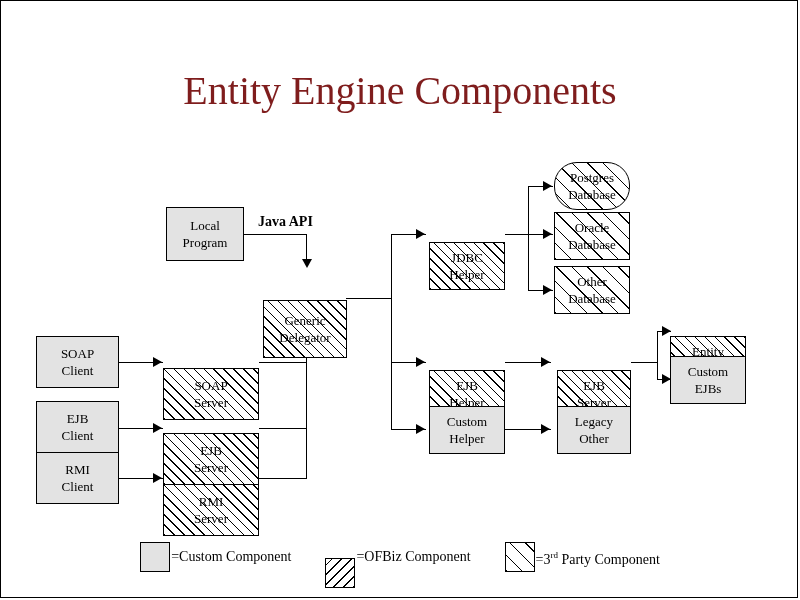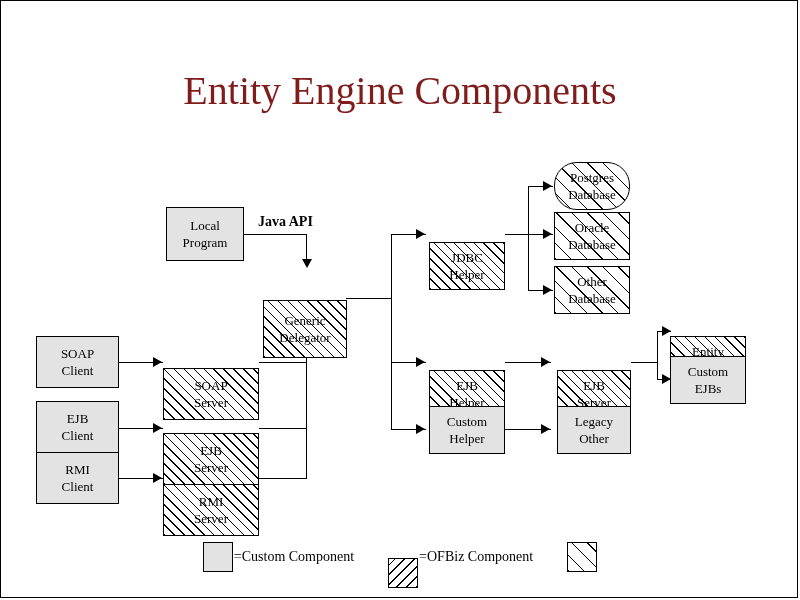--- a/index.html
+++ b/index.html
@@ -283,16 +283,17 @@
     <div class="legend-item">
       <div class="swatch fill-solid"></div>
       <div class="legend-text">=Custom Component</div>
     </div>
     <div class="legend-item">
       <div class="swatch fill-ofbiz"></div>
       <div class="legend-text">=OFBiz Component</div>
     </div>
     <div class="legend-item">
       <div class="swatch fill-third"></div>
+      <div class="legend-text"><span>=3</span><sup>rd</sup><span> Party Component</span></div>
     </div>
   </div>
 
 </div>
 
 </body></html>

